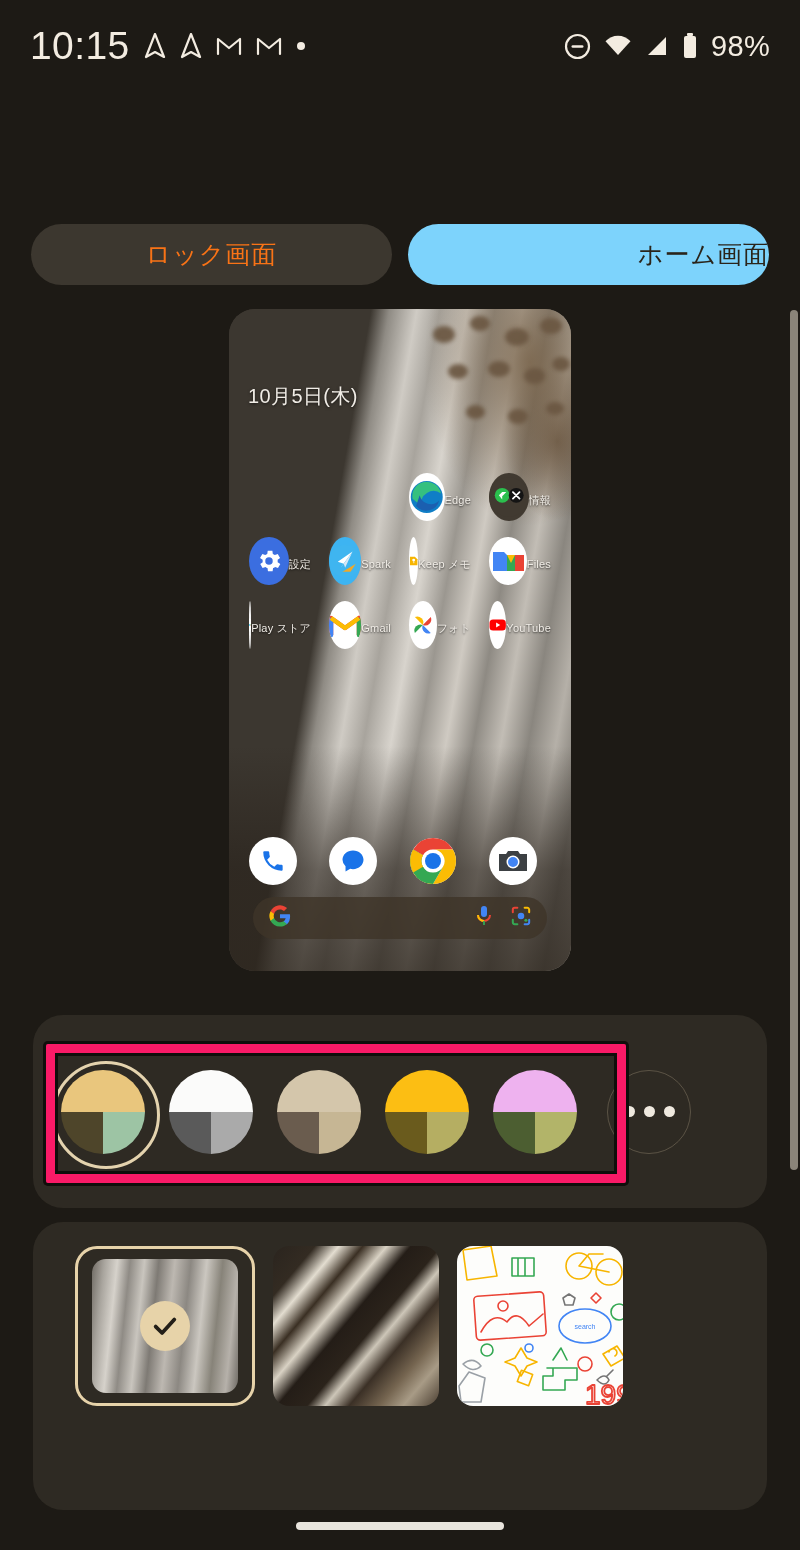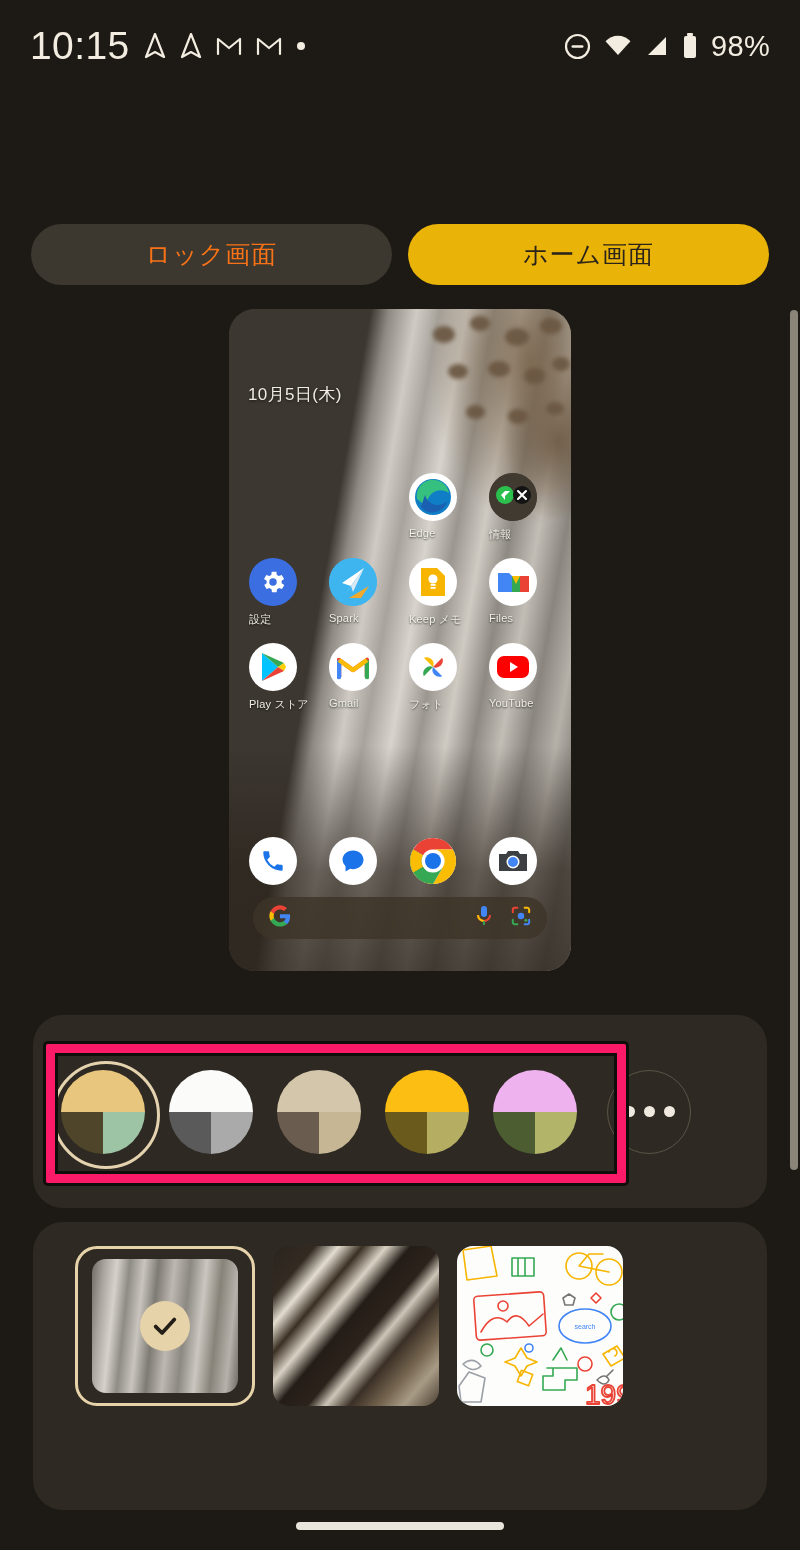--- a/index.html
+++ b/index.html
@@ -33,21 +33,21 @@
   .tabs {
     position: absolute; top: 224px; left: 31px;
     width: 738px; display: flex; gap: 16px;
   }
   .tab {
     flex: 1; height: 61px; border-radius: 31px;
     display: flex; align-items: center; justify-content: center;
     font-size: 25px; letter-spacing: 1px; cursor: pointer;
   }
   .tab.inactive { background: #3c372f; color: #f97316; }
-  .tab.active { background: #eab308; color: #2a241a; }
+  .tab.active { background: #7dd3fc; color: #2a241a; justify-content: flex-end; }
 
   
   .preview {
     position: absolute; top: 309px; left: 229px;
     width: 342px; height: 662px; border-radius: 26px; overflow: hidden;
     background: #3a352f;
   }
   .wp {
     position: absolute; inset: 0;
     background:
@@ -65,27 +65,27 @@
     background: linear-gradient(180deg, rgba(35,30,25,0) 0%, rgba(40,33,26,.62) 55%, rgba(44,37,29,.80) 100%);
   }
   .wp-spots { position: absolute; top: 0; right: 0; width: 46%; height: 26%; }
   .wp-spots span {
     position: absolute; background: #6b5742; border-radius: 50%;
     filter: blur(2px); opacity: .92;
   }
 
   .pv-date {
     position: absolute; top: 74px; left: 19px;
-    color: #f0ece6; font-size: 17px; letter-spacing: .4px;
+    color: #f0ece6; font-size: 20px; letter-spacing: .4px;
     text-shadow: 0 1px 3px rgba(0,0,0,.6);
   }
 
   .pv-grid { position: absolute; top: 164px; left: 0; width: 342px; }
   .pv-row { display: flex; justify-content: center; gap: 18px; margin-bottom: 16px; }
-  .pv-cell { width: 62px; display: flex; flex-direction: column; align-items: flex-start; }
+  .pv-cell { width: 62px; display: flex; flex-direction: row; align-items: center; }
   .pv-cell.empty { visibility: hidden; }
   .pv-ic { width: 48px; height: 48px; border-radius: 50%; position: relative; overflow: hidden;
            display: flex; align-items: center; justify-content: center; background: #fff; }
   .pv-lbl { margin-top: 6px; font-size: 11px; color: #f1ede7; text-shadow: 0 1px 2px rgba(0,0,0,.7);
             white-space: nowrap; letter-spacing: .2px; }
 
   .pv-dock { position: absolute; bottom: 86px; left: 0; width: 342px; }
   .pv-dock .pv-row { margin-bottom: 0; }
   .pv-search {
     position: absolute; bottom: 32px; left: 24px; width: 294px; height: 42px;

